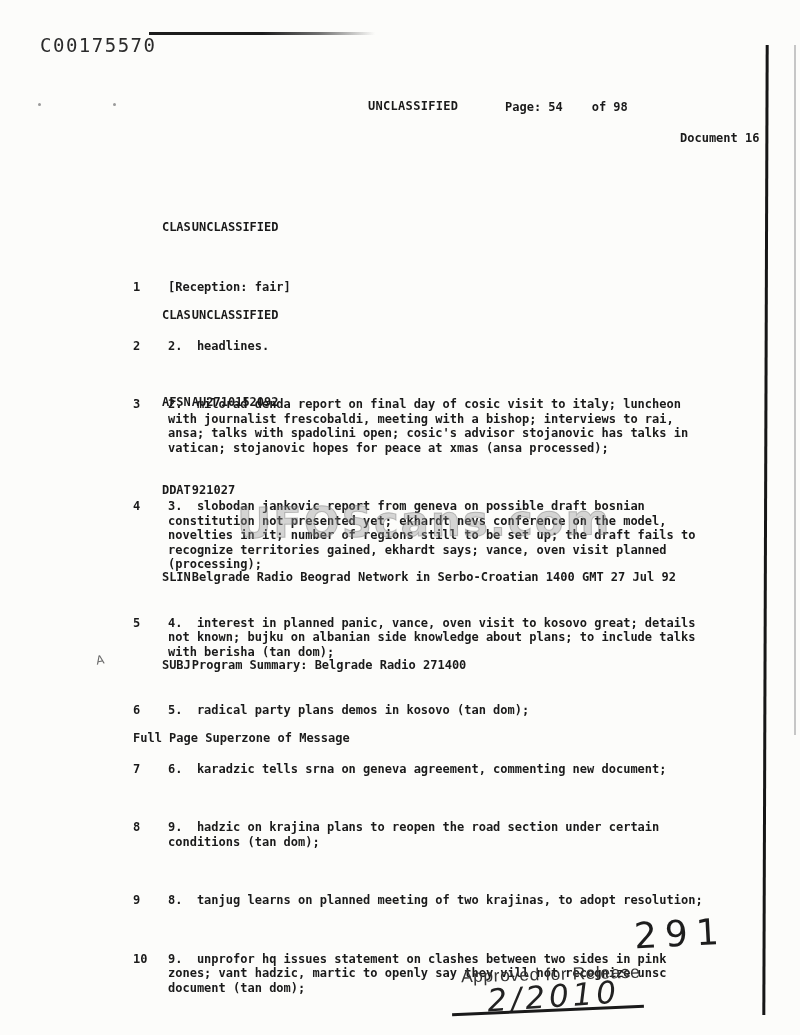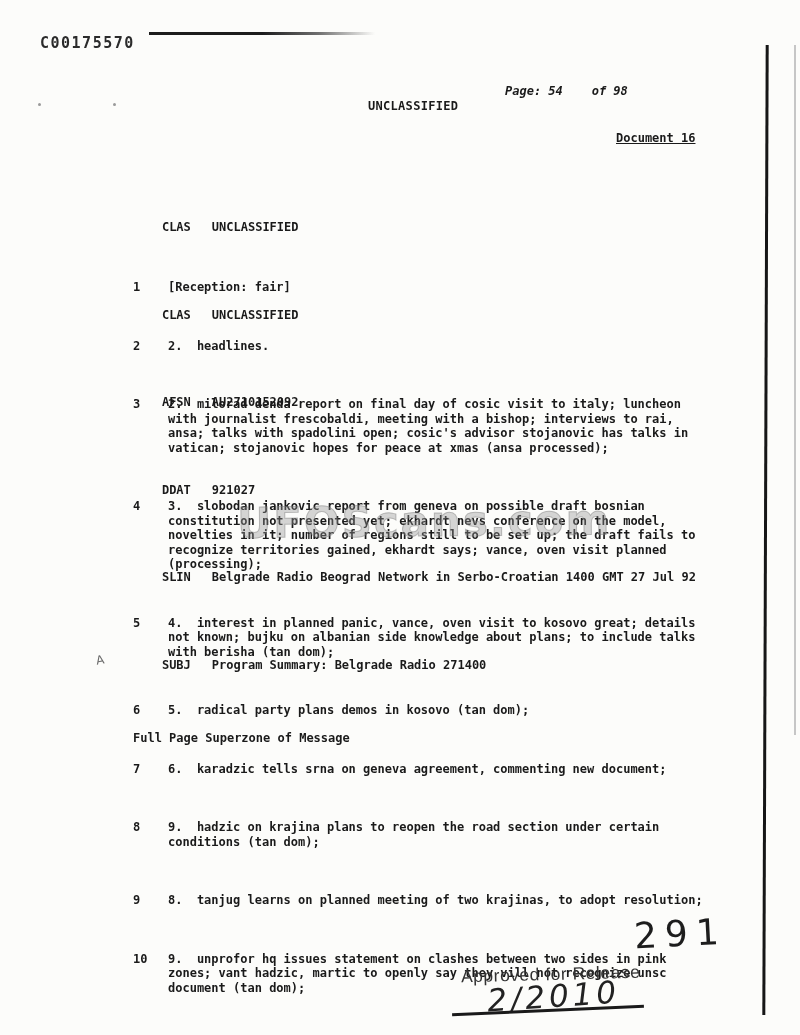--- a/index.html
+++ b/index.html
@@ -10,32 +10,32 @@
     overflow:hidden;
     font-family:"DejaVu Sans Mono", monospace;
     color:#1a1a1a;
   }
   .mono{font-family:"DejaVu Sans Mono", monospace;font-weight:700;font-size:12px;line-height:14.6px;white-space:pre;}
   .abs{position:absolute;}
 
   #doc-number{
     left:40px;top:34px;
     font-family:"DejaVu Sans Mono", monospace;
-    font-size:15px;font-weight:700;letter-spacing:1.5px;color:#2b2b2b;
+    font-size:19px;font-weight:400;letter-spacing:1.5px;color:#2b2b2b;
   }
   #top-line{
     left:149px;top:32px;width:226px;height:3px;
     background:linear-gradient(to right,#1c1c1c 50%,#6f6f6f 75%,rgba(120,120,120,0) 100%);
   }
-  #page-indicator{left:505px;top:84px;font-style:italic;}
+  #page-indicator{left:505px;top:100px;}
   #classification-top{left:368px;top:99px;letter-spacing:0.3px;}
-  #document-label{left:616px;top:131px;text-decoration:underline;}
+  #document-label{left:680px;top:131px;}
 
   #message-header{left:133px;top:147px;}
-  .fline .flabel{margin-right:21px;}
+  .fline .flabel{margin-right:1px;}
   #rows{left:133px;top:251px;}
   .row{display:flex;}
   .row .num{width:35px;flex:none;}
   .row .txt{white-space:pre;}
 
   #watermark{
     left:237px;top:497px;
     font-family:"DejaVu Sans", sans-serif;
     font-size:42px;font-weight:700;letter-spacing:2px;
     color:rgba(148,148,148,0.38);

